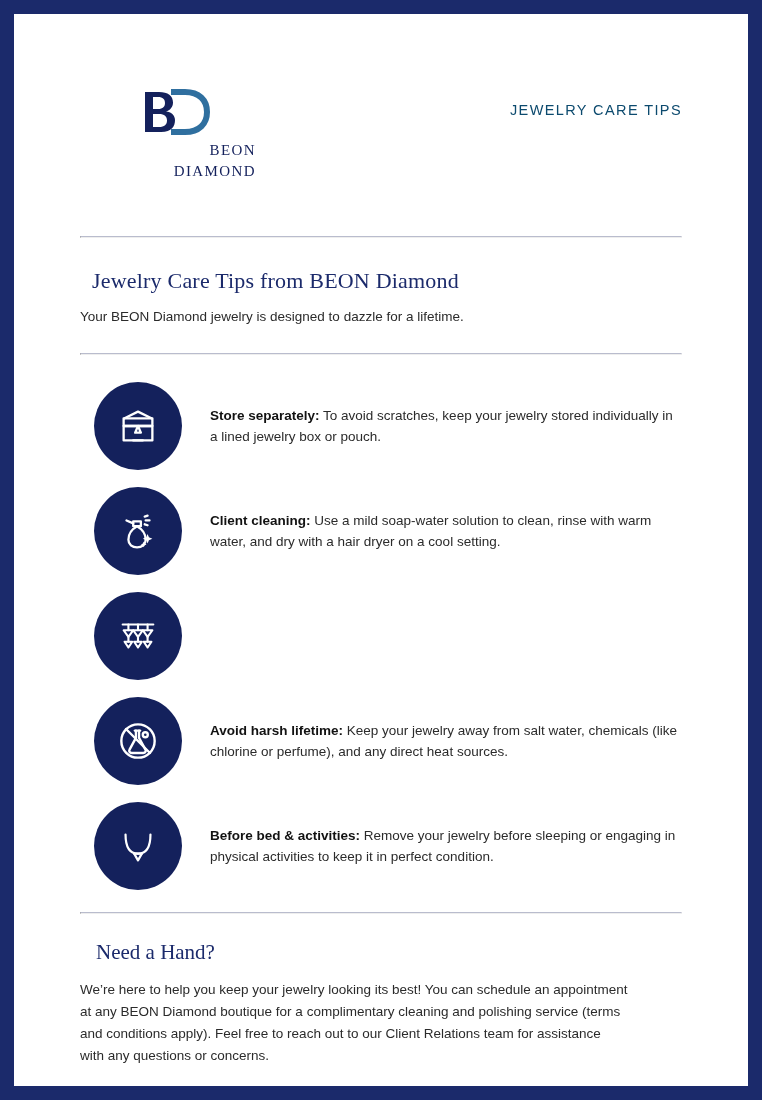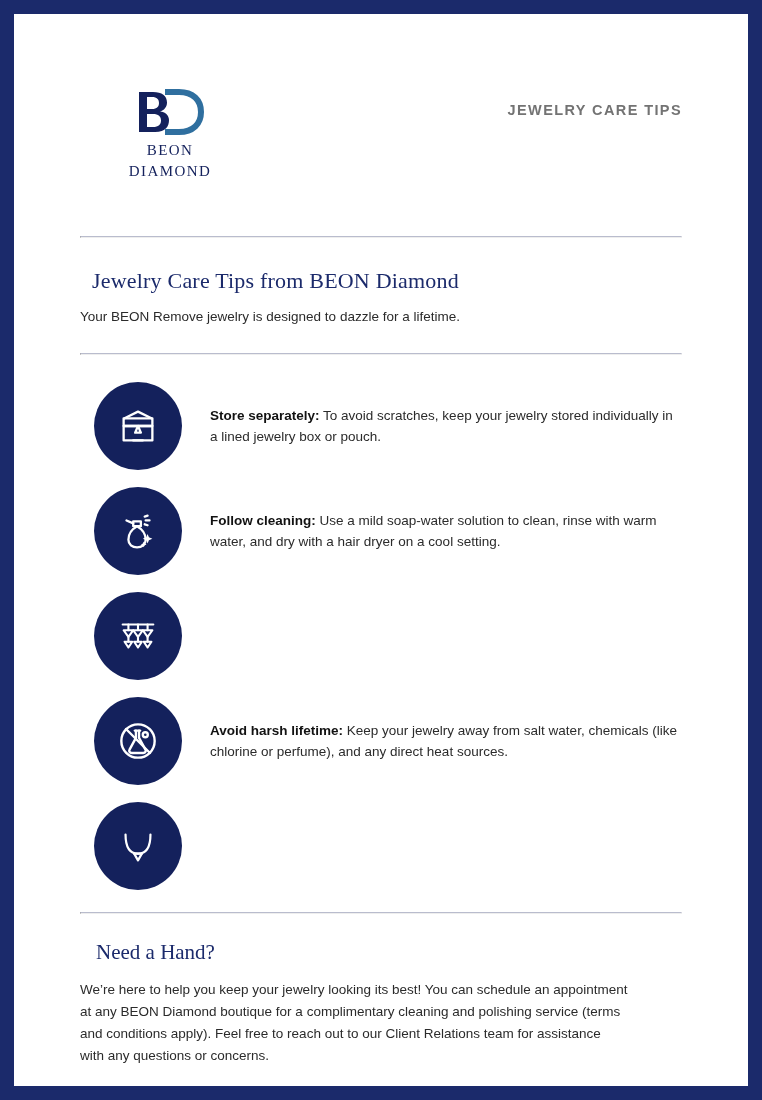--- a/index.html
+++ b/index.html
@@ -32,45 +32,45 @@
 
   
   .header {
     position: relative;
     height: 110px;
     padding-top: 72px;
     box-sizing: border-box;
   }
   .logo-block {
     position: absolute;
-    left: 10px;
+    left: 16px;
     top: 72px;
     width: 160px;
-    text-align: center;
+    text-align: right;
   }
   .logo-mark {
     display: block;
     margin: 0 auto;
   }
   .logo-name {
     font-family: "Liberation Serif", serif;
     color: #14215c;
     font-size: 15px;
     letter-spacing: 1.4px;
     line-height: 17px;
     margin-top: 4px;
   }
   .doc-kicker {
     position: absolute;
     right: 0;
     top: 88px;
     font-size: 14.5px;
-    font-weight: bold;
+    font-weight: normal;
     letter-spacing: 1.4px;
-    color: #737373;
+    color: #0c4a6e;
   }
   .rule {
     border-top: 1px solid #b9bccd;
     margin: 0;
     height: 0;
   }
   .rule-header { margin-top: 112px; }
 
   
   .title {
@@ -157,21 +157,21 @@
         <div class="logo-name">BEON</div>
         <div class="logo-name">DIAMOND</div>
       </div>
       <div class="doc-kicker">JEWELRY CARE TIPS</div>
     </div>
 
     <hr class="rule rule-header">
 
     <h1 class="title">Jewelry Care Tips from BEON Diamond</h1>
     <p class="intro">
-      <span>Your BEON Remove jewelry is designed to dazzle for a lifetime.</span><br>
+      <span>Your BEON Diamond jewelry is designed to dazzle for a lifetime.</span><br>
     </p>
 
     <hr class="rule rule-intro">
 
     <div class="tips">
 
       <div class="tip">
         <div class="tip-badge">
           <svg width="46" height="46" viewBox="0 0 48 48" aria-hidden="true">
             <g fill="none" stroke="#ffffff" stroke-width="2.4" stroke-linejoin="round" stroke-linecap="round">
@@ -197,21 +197,21 @@
               <path d="M23 19 C16 23 14 29 14 33 C14 38 18 41 23 41 C28 41 32 38 32 33 C32 29 30 23 23 19 Z"></path>
               <path d="M31 9 L34 8 M32 13 L36 13 M31 17 L34 18"></path>
             </g>
             <g fill="#ffffff">
               <path d="M34 27 l1.4 3.4 L39 32 l-3.6 1.6 L34 37 l-1.4-3.4 L29 32 l3.6-1.6 Z"></path>
               <path d="M30 35 l0.9 2.1 L33 38 l-2.1 0.9 L30 41 l-0.9-2.1 L27 38 l2.1-0.9 Z"></path>
             </g>
           </svg>
         </div>
         <div class="tip-text">
-          <b>Follow cleaning:</b><span> Use a mild soap-water solution to clean, rinse with warm water, and dry with a hair dryer on a cool setting.</span>
+          <b>Client cleaning:</b><span> Use a mild soap-water solution to clean, rinse with warm water, and dry with a hair dryer on a cool setting.</span>
         </div>
       </div>
 
       <div class="tip">
         <div class="tip-badge">
           <svg width="46" height="46" viewBox="0 0 48 48" aria-hidden="true">
             <g fill="none" stroke="#ffffff" stroke-width="2.2" stroke-linejoin="round" stroke-linecap="round">
               <path d="M8 12 L40 12"></path>
               <path d="M14 12 L14 18 M24 12 L24 18 M34 12 L34 18"></path>
               <path d="M9 18 L19 18 L14 25 Z"></path>
@@ -246,20 +246,23 @@
       <div class="tip">
         <div class="tip-badge">
           <svg width="46" height="46" viewBox="0 0 48 48" aria-hidden="true">
             <g fill="none" stroke="#ffffff" stroke-width="2.3" stroke-linejoin="round" stroke-linecap="round">
               <path d="M11 12 C11 26 16 32 24 32 C32 32 37 26 37 12"></path>
               <path d="M20 32 L24 39 L28 32"></path>
               <path d="M20 32 L28 32"></path>
             </g>
           </svg>
         </div>
+        <div class="tip-text">
+          <b>Before bed &amp; activities:</b><span> Remove your jewelry before sleeping or engaging in physical activities to keep it in perfect condition.</span>
+        </div>
       </div>
 
     </div>
 
     <hr class="rule rule-tips">
 
     <h2 class="need-title">Need a Hand?</h2>
     <p class="need-body">We’re here to help you keep your jewelry looking its best! You can schedule an appointment at any BEON Diamond boutique for a complimentary cleaning and polishing service (terms and conditions apply). Feel free to reach out to our Client Relations team for assistance with any questions or concerns.</p>
 
   </div>

